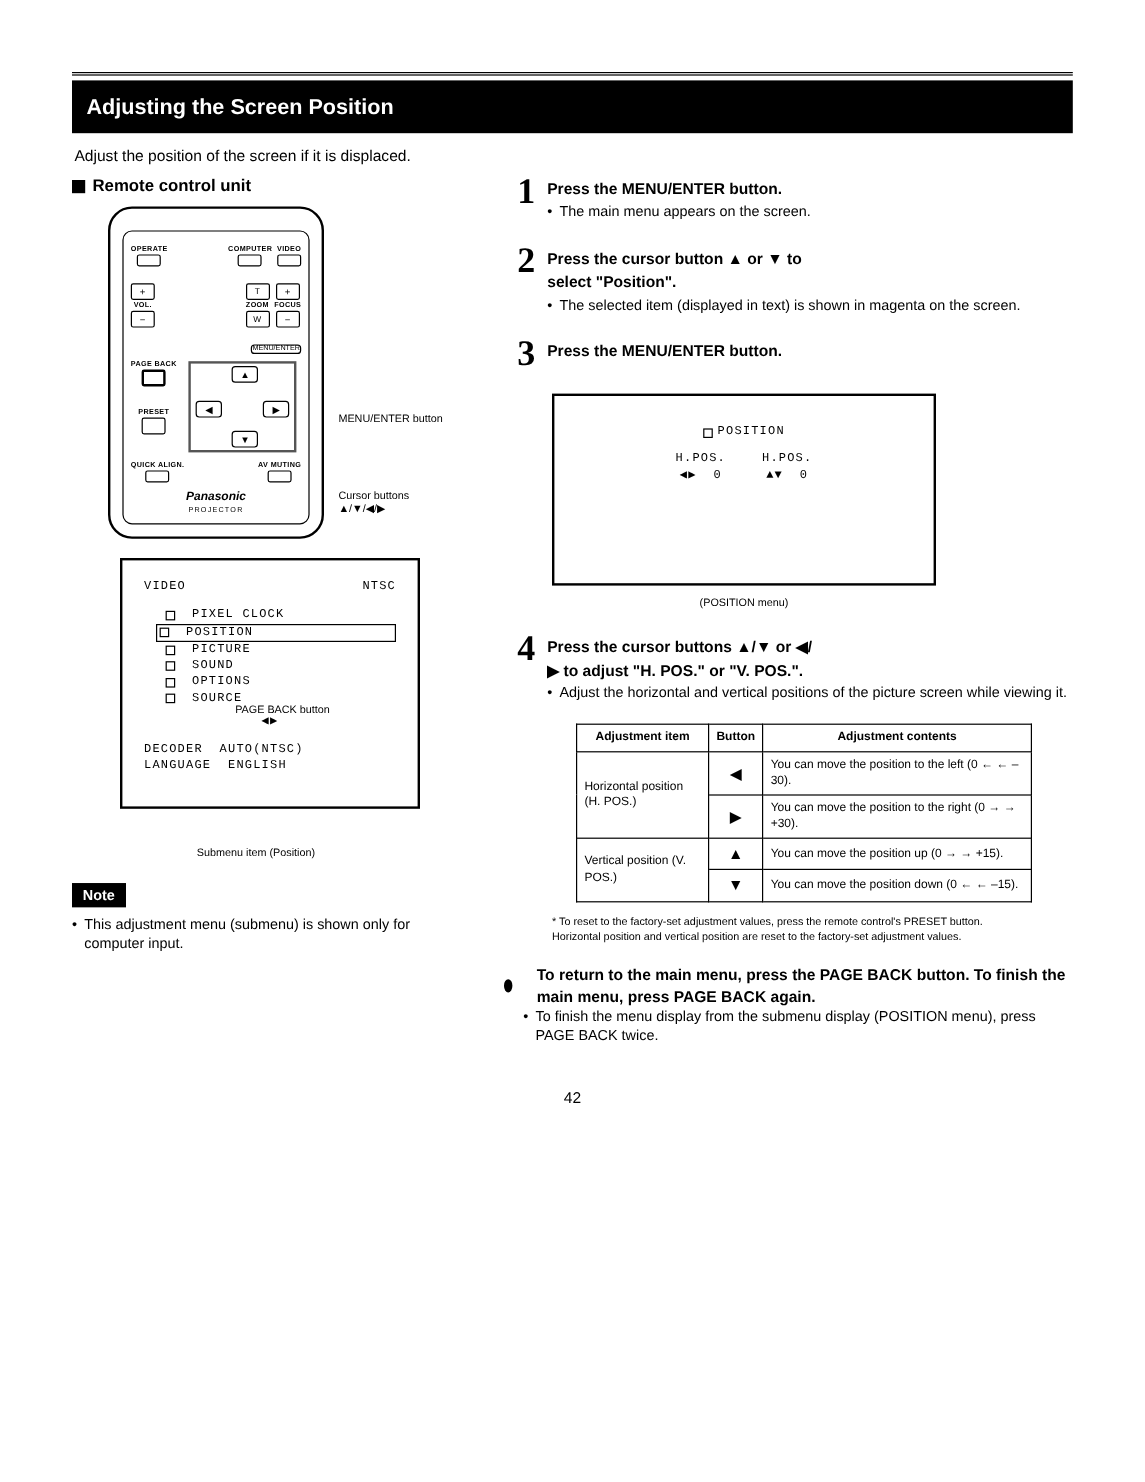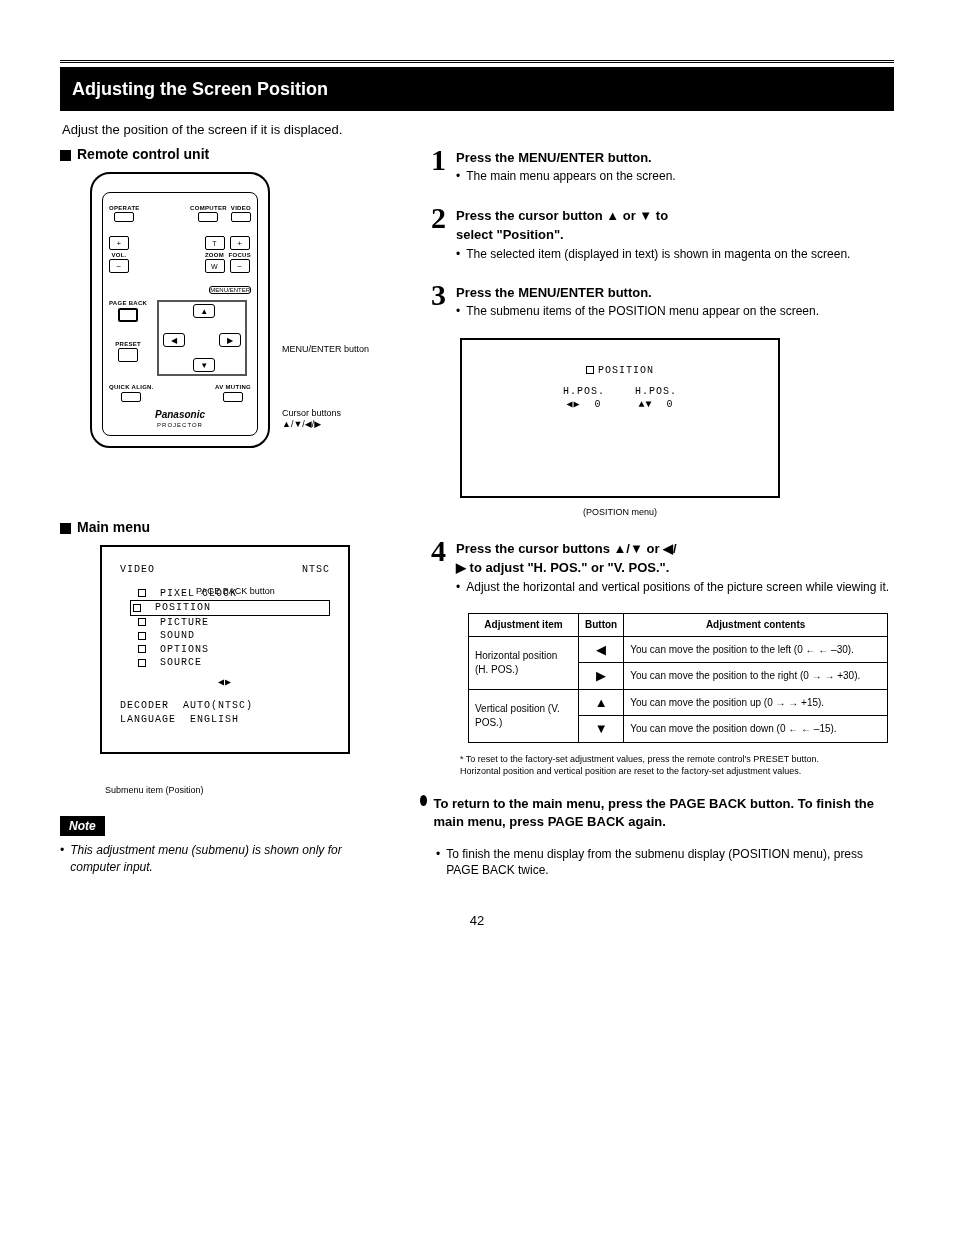--- a/index.html
+++ b/index.html
@@ -49,32 +49,32 @@
   .step-body .title { font-weight: bold; margin-bottom: 2px; }
   .step-body .bullet { display: flex; gap: 6px; margin-top: 2px; font-size: 12px; }
   .step-body .bullet::before { content: "•"; }
 
   .submenu-box { border: 2px solid #000; width: 320px; height: 160px; margin-left: 40px; padding: 24px 20px; font-family: "Courier New", monospace; font-size: 10px; letter-spacing: 1px; }
   .submenu-inner { text-align: center; }
   .submenu-row { display: flex; justify-content: center; gap: 30px; margin-top: 6px; }
   .submenu-label { font-size: 9px; text-align: center; margin-top: 8px; font-family: Arial, sans-serif; letter-spacing: 0; }
 
   
-  .adj-table { border: 1.5px solid #000; border-collapse: collapse; width: 420px; margin-left: 48px; font-size: 10px; }
+  .adj-table { border: 1.5px solid #000; border-collapse: collapse; width: 380px; margin-left: 60px; font-size: 10px; }
   .adj-table th, .adj-table td { border: 1px solid #000; padding: 4px 6px; vertical-align: middle; }
   .adj-table th { font-weight: bold; text-align: center; }
   .adj-table .sym { font-size: 13px; text-align: center; width: 40px; }
   .adj-table .name { width: 110px; }
 
   .note-tag { display: inline-block; background: #000; color: #fff; border: 1px solid #000; padding: 1px 8px; font-weight: bold; font-size: 12px; margin-bottom: 6px; }
   .note-body { font-size: 12px; }
   .note-li { display: flex; gap: 6px; margin-bottom: 4px; }
   .note-li::before { content: "•"; }
 
-  .right-note-head { display: flex; gap: 6px; font-weight: bold; margin-bottom: 16px; }
+  .right-note-head { display: flex; align-items: center; gap: 20px; font-weight: bold; margin-bottom: 0; }
   .big-bullet { width: 11px; height: 11px; background: #000; border-radius: 50%; display: inline-block; }
 
   .page-num { text-align: center; font-size: 13px; margin-top: 30px; }
   .small { font-size: 9px; }
 </style>
 </head>
 <body>
 
 <div class="page">
   <div class="hr-double"></div>
@@ -152,21 +152,20 @@
             <div class="brand">Panasonic</div>
             <div class="brand-sub">PROJECTOR</div>
           </div>
         </div>
         <div class="callout" style="top:172px;left:222px;white-space:pre;">MENU/ENTER button</div>
         <div class="callout" style="top:236px;left:222px;white-space:pre;">Cursor buttons
 ▲/▼/◀/▶</div>
         <div class="callout" style="top:414px;left:136px;">PAGE BACK button</div>
       </div>
 
-      <div class="subhead" style="margin-top:70px;"><span class="sq"></span><span>Main menu</span></div>
 
       <div class="menu-box">
         <div class="menu-top">
           <span>VIDEO</span>
           <span>NTSC</span>
         </div>
         <div class="menu-items">
           <div class="menu-item">
               <span class="menu-icon"></span>
               <span>PIXEL CLOCK</span>
@@ -197,23 +196,23 @@
           <div class="row">
               <span>DECODER</span>
               <span>AUTO(NTSC)</span>
             </div>
           <div class="row">
               <span>LANGUAGE</span>
               <span>ENGLISH</span>
             </div>
         </div>
       </div>
-      <div class="small" style="margin-left:45px;margin-top:30px;">Submenu item (Position)</div>
-
-      <div style="margin-top:20px;font-style:italic;">
+      <div class="small" style="margin-left:104px;margin-top:30px;">Submenu item (Position)</div>
+
+      <div style="margin-top:20px;">
         <div class="note-tag">Note</div>
         <div class="note-body">
           <div class="note-li">
               <span>This adjustment menu (submenu) is shown only for computer input.</span>
             </div>
         </div>
       </div>
     </div>
 
     <div class="col-right">
@@ -235,23 +234,20 @@
           <div class="bullet">
               <span>The selected item (displayed in text) is shown in magenta  on the screen.</span>
             </div>
         </div>
       </div>
 
       <div class="step">
         <div class="step-num">3</div>
         <div class="step-body">
           <div class="title">Press the MENU/ENTER button.</div>
-          <div class="bullet">
-              <span>The submenu items of the POSITION menu appear on the screen.</span>
-            </div>
         </div>
       </div>
 
       <div class="submenu-box">
         <div class="submenu-inner">
           <div style="display:inline-flex;align-items:center;gap:4px;">
               <span class="menu-icon"></span>
               <span>POSITION</span>
             </div>
           <div class="submenu-row">

